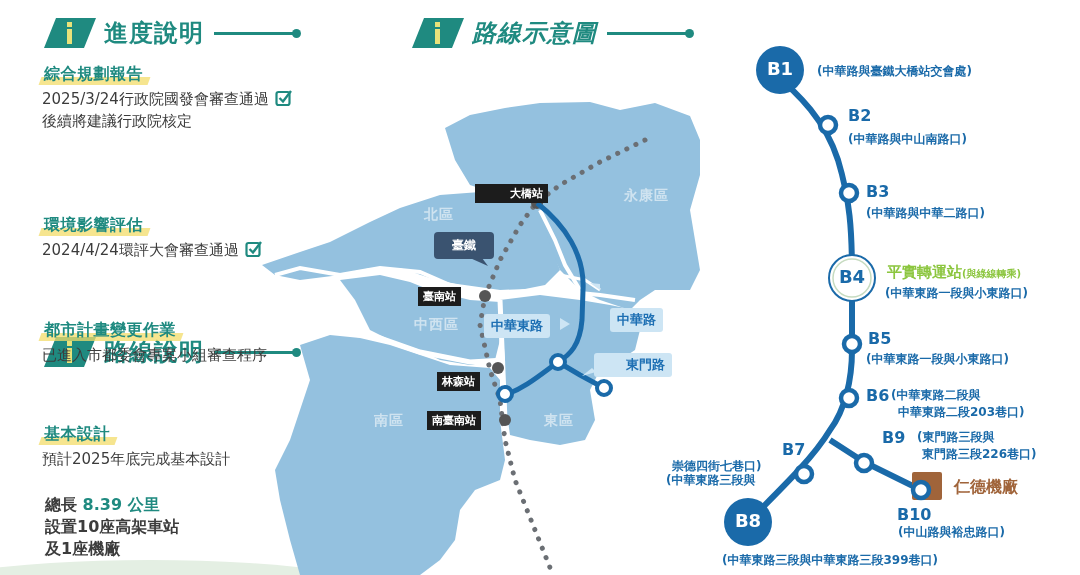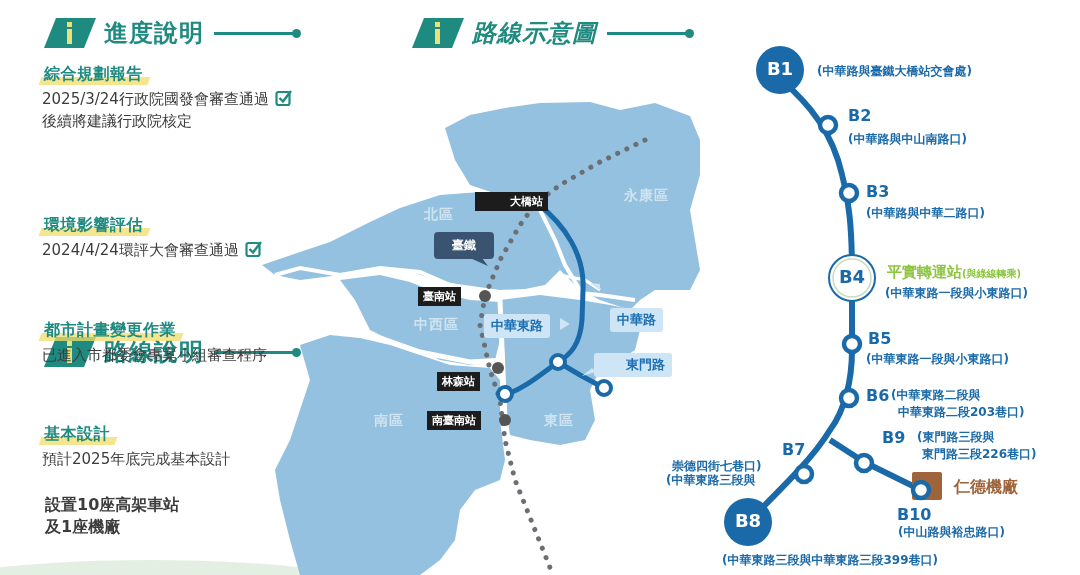--- a/index.html
+++ b/index.html
@@ -91,20 +91,21 @@
       </svg>
   </div>
   <div class="section-title">路線說明</div>
   <div class="title-rule">
       <div class="line" style="width:80px"></div>
       <div class="dot"></div>
     </div>
 </div>
 
 <div class="block route-text" style="top:494px; left:45px;">
+  <div><span>總長 </span><span class="num-accent">8.39 公里</span></div>
   <div>設置10座高架車站</div>
   <div>及1座機廠</div>
 </div>
 
 <svg class="map-svg" width="1080" height="575" viewBox="0 0 1080 575">
 
   <ellipse cx="150" cy="600" rx="260" ry="40" fill="#e4efe3"></ellipse>
 
   <path fill="#94c1df" d="M445,128 L470,115 L505,108 L540,103 L590,102 L620,110 L655,103 L690,116 L700,140 L700,175 L690,210 L695,240 L700,270 L690,290 L655,290 L640,300 L630,310 L600,300 L580,290 L560,270 L545,240 L540,210 L520,200 L500,195 L470,185 L455,160 Z"></path>
   <path fill="#94c1df" d="M262,265 L300,252 L330,242 L370,222 L400,208 L440,195 L480,192 L520,198 L540,210 L548,240 L560,270 L545,285 L520,290 L490,292 L460,285 L430,278 L400,268 L370,268 L340,275 L300,280 L275,275 Z"></path>
@@ -167,21 +168,21 @@
       <div class="dot"></div>
     </div>
 </div>
 
 <div class="dist-label" style="left:424px; top:206px;">北區</div>
 <div class="dist-label" style="left:624px; top:187px;">永康區</div>
 <div class="dist-label" style="left:414px; top:316px;">中西區</div>
 <div class="dist-label" style="left:374px; top:412px;">南區</div>
 <div class="dist-label" style="left:544px; top:412px;">東區</div>
 
-<div class="sta-label" style="left:475px; top:192px;padding-left:35px;">大橋站</div>
+<div class="sta-label" style="left:475px; top:184px;padding-left:35px;">大橋站</div>
 <div class="sta-label" style="left:418px; top:287px;">臺南站</div>
 <div class="sta-label" style="left:437px; top:372px;">林森站</div>
 <div class="sta-label" style="left:427px; top:411px;">南臺南站</div>
 <div class="rail-label" style="left:434px; top:232px;">臺鐵</div>
 
 <div class="road-label" style="left:610px; top:280px;margin-top:28px;">中華路</div>
 <div class="road-label" style="left:484px; top:314px;">中華東路</div>
 <div class="road-label" style="left:594px; top:353px;padding-left:32px;">東門路</div>
 
 <div class="big-code" style="left:756px; top:58px; width:48px;">B1</div>

